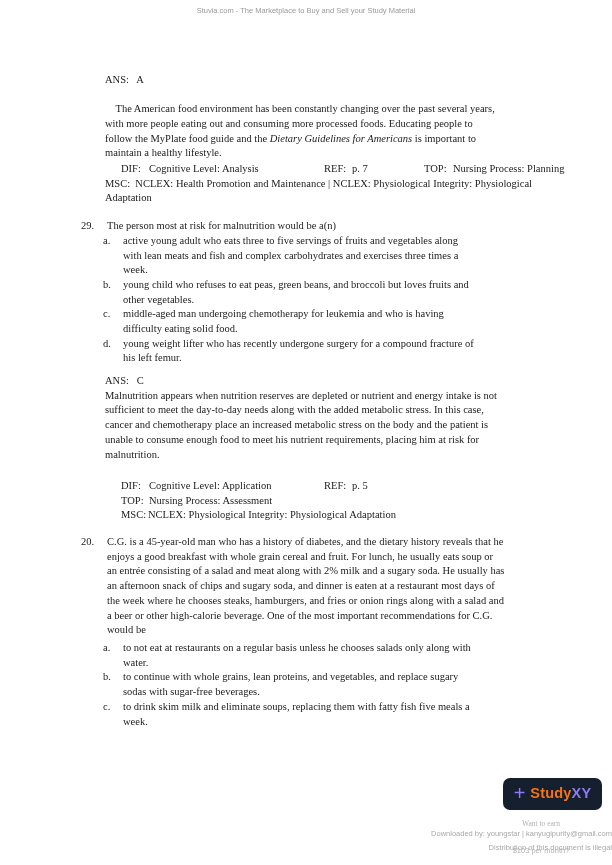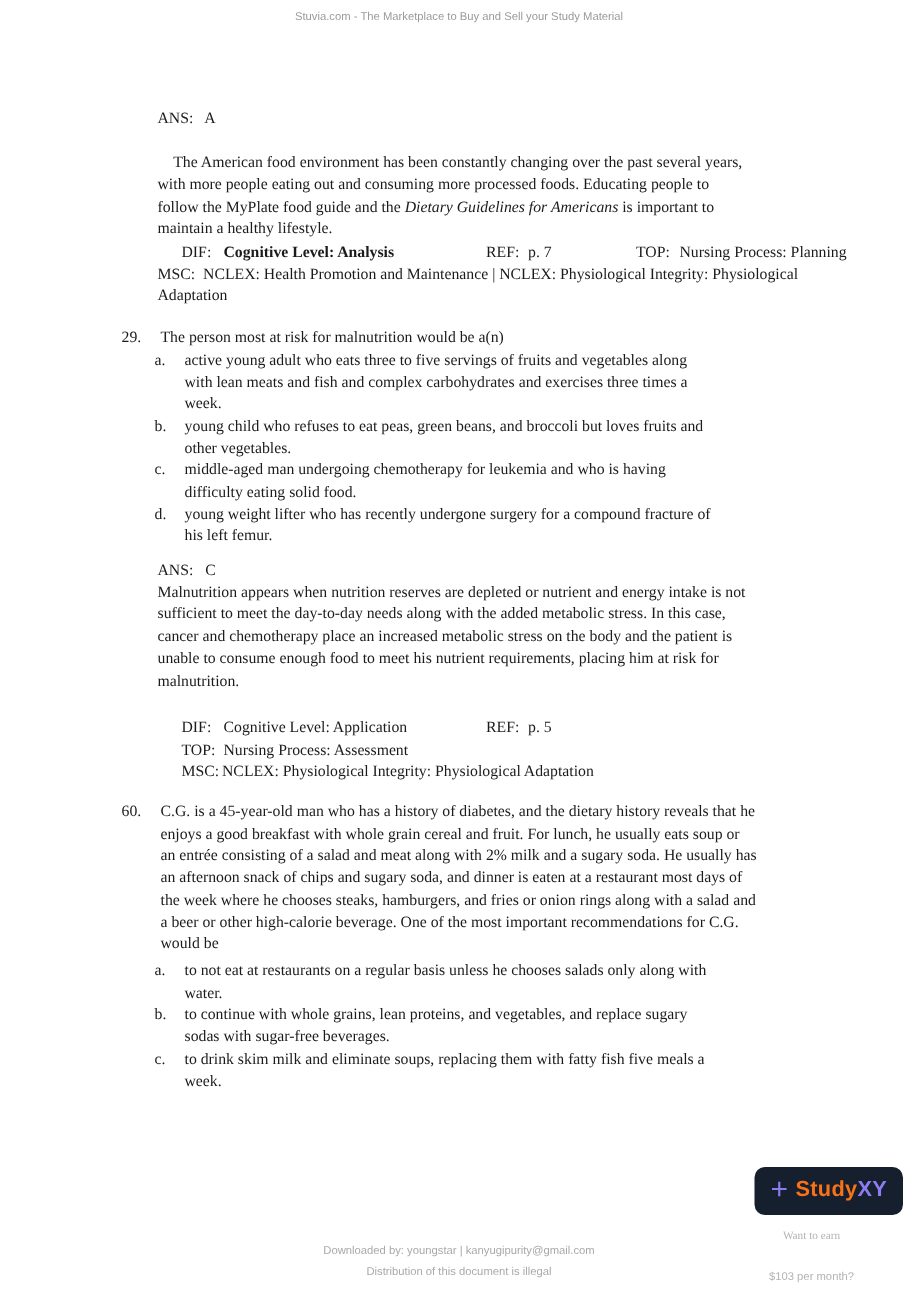--- a/index.html
+++ b/index.html
@@ -17,21 +17,21 @@
   .opt-row{display:flex;align-items:flex-start;}
   .opt-letter{flex:0 0 20px;width:20px;}
   .opt-text{white-space:pre-wrap;flex:1 1 auto;}
   .italic{font-style:italic;}
   .brand-badge{position:absolute;left:503px;top:778px;width:99px;height:32px;background:#161f2e;
     border-radius:7px;display:flex;align-items:center;justify-content:center;gap:5px;
     font-family:"Liberation Sans",sans-serif;cursor:pointer;}
   .plus-icon{color:#8d7bf0;font-size:20px;font-weight:200;line-height:1;margin-top:-2px;}
   .brand-name{color:#f97316;font-weight:700;font-size:14.5px;letter-spacing:.2px;}
   .brand-accent{color:#8d7bf0;font-weight:700;font-size:14.5px;letter-spacing:.2px;}
-  .footer-line{position:absolute;left:0;width:612px;text-align:center;
+  .footer-line{position:absolute;left:0;width:612px;text-align:right;
     font-family:"Liberation Sans",sans-serif;font-size:7.5px;line-height:11px;color:#a9a9a9;}
   .earn-line{position:absolute;left:475px;width:132px;text-align:center;
     font-family:"Liberation Sans",sans-serif;font-size:7.5px;line-height:11px;color:#b3b3b3;}
 </style>
 </head>
 <body>
 
 <div class="page">
 
   <div class="doc-header">Stuvia.com - The Marketplace to Buy and Sell your Study Material</div>
@@ -41,21 +41,21 @@
 
   <div class="abs" style="left:105px;top:87.6px;">
     <span>The American food environment has been constantly changing over the past several years,
 with more people eating out and consuming more processed foods. Educating people to
 follow the MyPlate food guide and the </span><span class="italic">Dietary Guidelines for Americans</span><span> is important to
 maintain a healthy lifestyle.</span>
   </div>
 
   <div class="meta-row" style="top:162px;">
     <span style="left:105px;">DIF:</span>
-    <span style="left:133px;font-weight:bold;">Cognitive Level: Analysis</span>
+    <span style="left:133px;">Cognitive Level: Analysis</span>
     <span style="left:308px;">REF:</span>
     <span style="left:336px;">p. 7</span>
     <span style="left:408px;">TOP:</span>
     <span style="left:437px;">Nursing Process: Planning</span>
   </div>
 
   <div class="abs" style="left:105px;top:176.7px;">MSC:  NCLEX: Health Promotion and Maintenance | NCLEX: Physiological Integrity: Physiological
 Adaptation</div>
 
   <div class="q-number" style="left:81px;top:219px;">29.</div>
@@ -100,21 +100,21 @@
   </div>
   <div class="meta-row" style="top:493.7px;">
     <span style="left:105px;">TOP:</span>
     <span style="left:133px;">Nursing Process: Assessment</span>
   </div>
   <div class="meta-row" style="top:508.4px;">
     <span style="left:105px;">MSC:</span>
     <span style="left:132px;">NCLEX: Physiological Integrity: Physiological Adaptation</span>
   </div>
 
-  <div class="q-number" style="left:81px;top:535px;">60.</div>
+  <div class="q-number" style="left:81px;top:535px;">20.</div>
   <div class="abs" style="left:107px;top:535px;">C.G. is a 45-year-old man who has a history of diabetes, and the dietary history reveals that he
 enjoys a good breakfast with whole grain cereal and fruit. For lunch, he usually eats soup or
 an entrée consisting of a salad and meat along with 2% milk and a sugary soda. He usually has
 an afternoon snack of chips and sugary soda, and dinner is eaten at a restaurant most days of
 the week where he chooses steaks, hamburgers, and fries or onion rings along with a salad and
 a beer or other high-calorie beverage. One of the most important recommendations for C.G.
 would be</div>
 
   <div class="opts" style="left:103px;top:641px;">
     <div class="opt-row">

